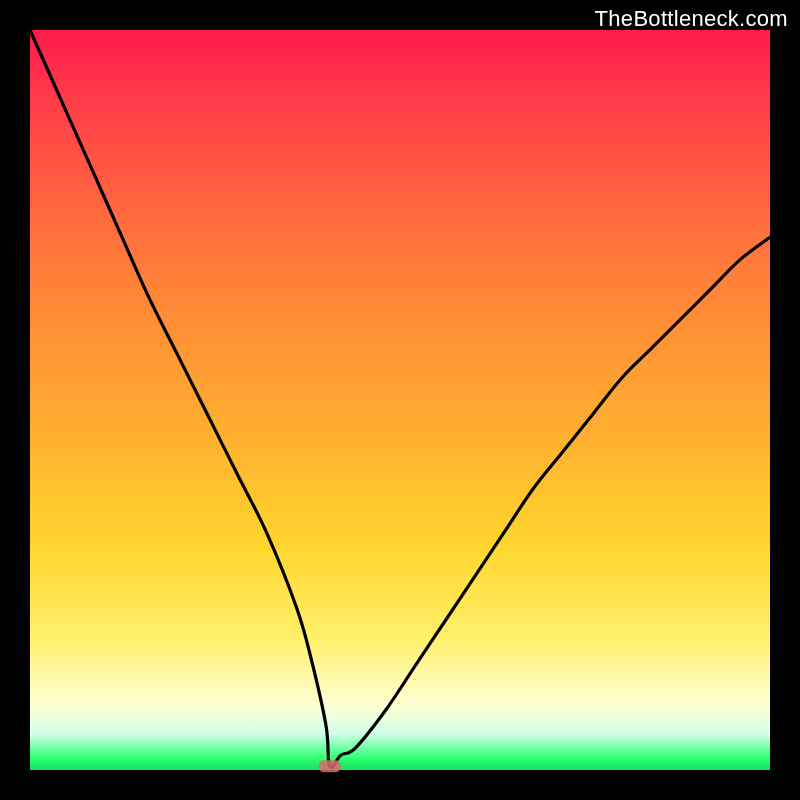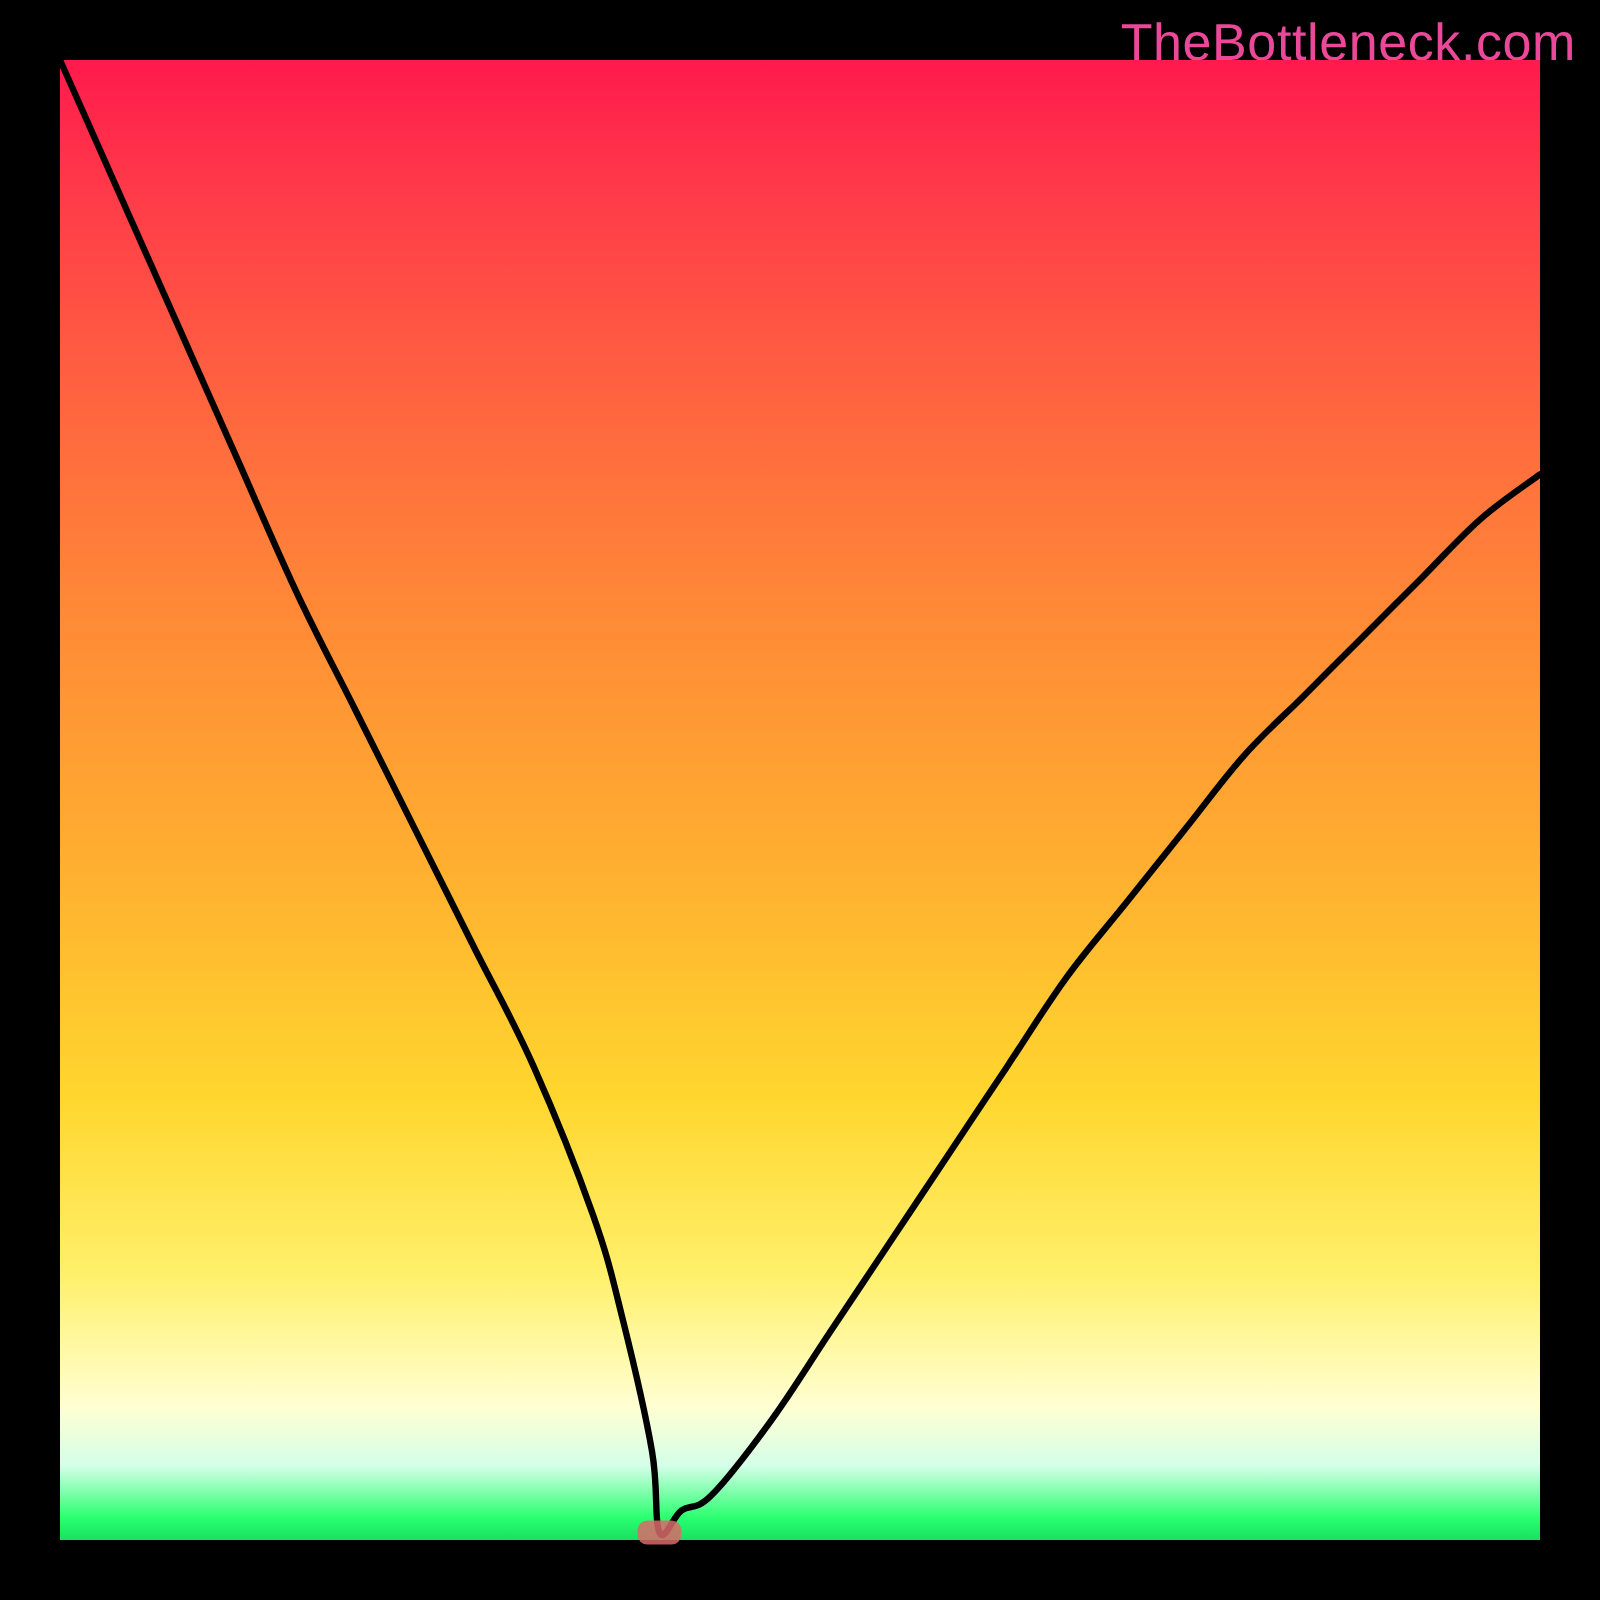--- a/index.html
+++ b/index.html
@@ -37,22 +37,22 @@
       #ffffd2 91%,
       #d4ffe8 95%,
       #2aff70 98.5%,
       #18e060 100%
     );
   }
   .watermark {
     position: absolute;
     top: 6px;
     right: 12px;
-    color: #ec4899;
-    font-size: 26px;
+    color: #ffffff;
+    font-size: 22px;
     letter-spacing: 0.3px;
     user-select: none;
   }
   svg.curve {
     position: absolute;
     left: 0;
     top: 0;
     width: 740px;
     height: 740px;
     overflow: visible;

